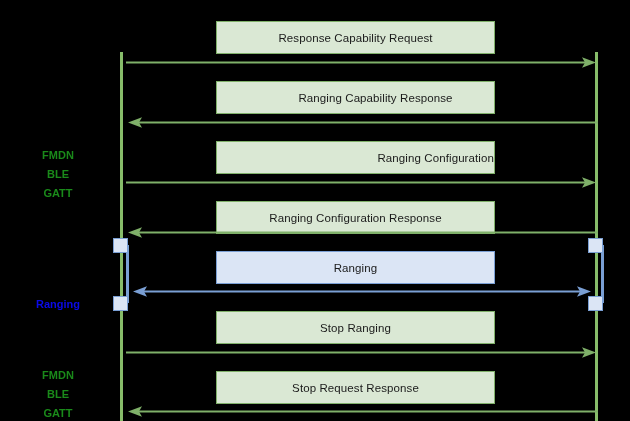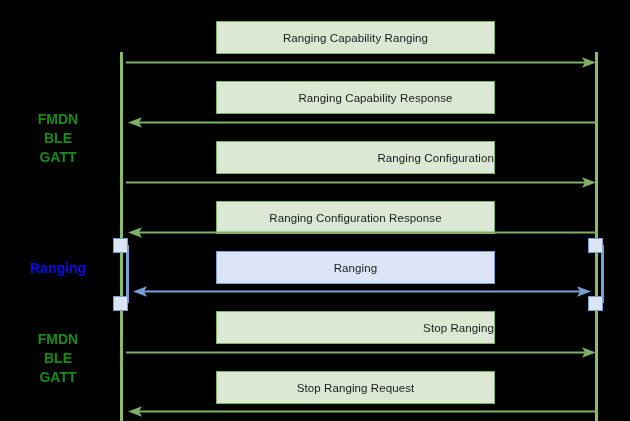--- a/index.html
+++ b/index.html
@@ -71,23 +71,24 @@
     position: absolute;
     height: 11px;
   }
   .arrow svg { display: block; overflow: visible; }
 
   
   .phase-label {
     position: absolute;
     width: 100px;
     text-align: center;
-    font-size: 14px;
+    font-size: 11px;
     font-weight: bold;
     line-height: 19px;
+    margin-top: 36px;
   }
   .phase-label.fmdn   { color: #1a8a1a; left: 8px; }
   .phase-label.ranging{ color: #0a0ae8; left: 8px; }
 </style>
 </head>
 <body>
 
 <div id="canvas">
 
   <div class="lifeline" id="lifeline-left"></div>
@@ -111,21 +112,21 @@
     <div>Ranging</div>
   </div>
 
   <div class="phase-label fmdn" style="top:330px;">
     <div>FMDN</div>
     <div>BLE</div>
     <div>GATT</div>
   </div>
 
   <div class="msg-box green" style="top:21px;">
-    <span>Ranging Capability Ranging</span>
+    <span>Response Capability Request</span>
   </div>
   <div class="arrow" style="left:126px; top:57px; width:472px;">
     <svg width="472" height="11" viewBox="0 0 472 11">
       <line x1="0" y1="5.5" x2="460" y2="5.5" stroke="#7fb069" stroke-width="2.2"></line>
       <polygon points="470,5.5 456,0.3 459,5.5 456,10.7" fill="#7fb069"></polygon>
     </svg>
   </div>
 
   <div class="msg-box green" style="top:81px;padding-left:40px;">
     <span>Ranging Capability Response</span>
@@ -161,32 +162,32 @@
     <span>Ranging</span>
   </div>
   <div class="arrow" style="left:131px; top:286px; width:462px;">
     <svg width="462" height="11" viewBox="0 0 462 11">
       <line x1="12" y1="5.5" x2="450" y2="5.5" stroke="#7a9fd4" stroke-width="2.2"></line>
       <polygon points="2,5.5 16,0.3 13,5.5 16,10.7" fill="#7a9fd4"></polygon>
       <polygon points="460,5.5 446,0.3 449,5.5 446,10.7" fill="#7a9fd4"></polygon>
     </svg>
   </div>
 
-  <div class="msg-box green" style="top:311px;justify-content:flex-end;">
+  <div class="msg-box green" style="top:311px;">
     <span>Stop Ranging</span>
   </div>
   <div class="arrow" style="left:126px; top:347px; width:472px;">
     <svg width="472" height="11" viewBox="0 0 472 11">
       <line x1="0" y1="5.5" x2="460" y2="5.5" stroke="#7fb069" stroke-width="2.2"></line>
       <polygon points="470,5.5 456,0.3 459,5.5 456,10.7" fill="#7fb069"></polygon>
     </svg>
   </div>
 
   <div class="msg-box green" style="top:371px;">
-    <span>Stop Ranging Request</span>
+    <span>Stop Request Response</span>
   </div>
   <div class="arrow" style="left:126px; top:406px; width:472px;">
     <svg width="472" height="11" viewBox="0 0 472 11">
       <line x1="12" y1="5.5" x2="472" y2="5.5" stroke="#7fb069" stroke-width="2.2"></line>
       <polygon points="2,5.5 16,0.3 13,5.5 16,10.7" fill="#7fb069"></polygon>
     </svg>
   </div>
 
 </div>
 

